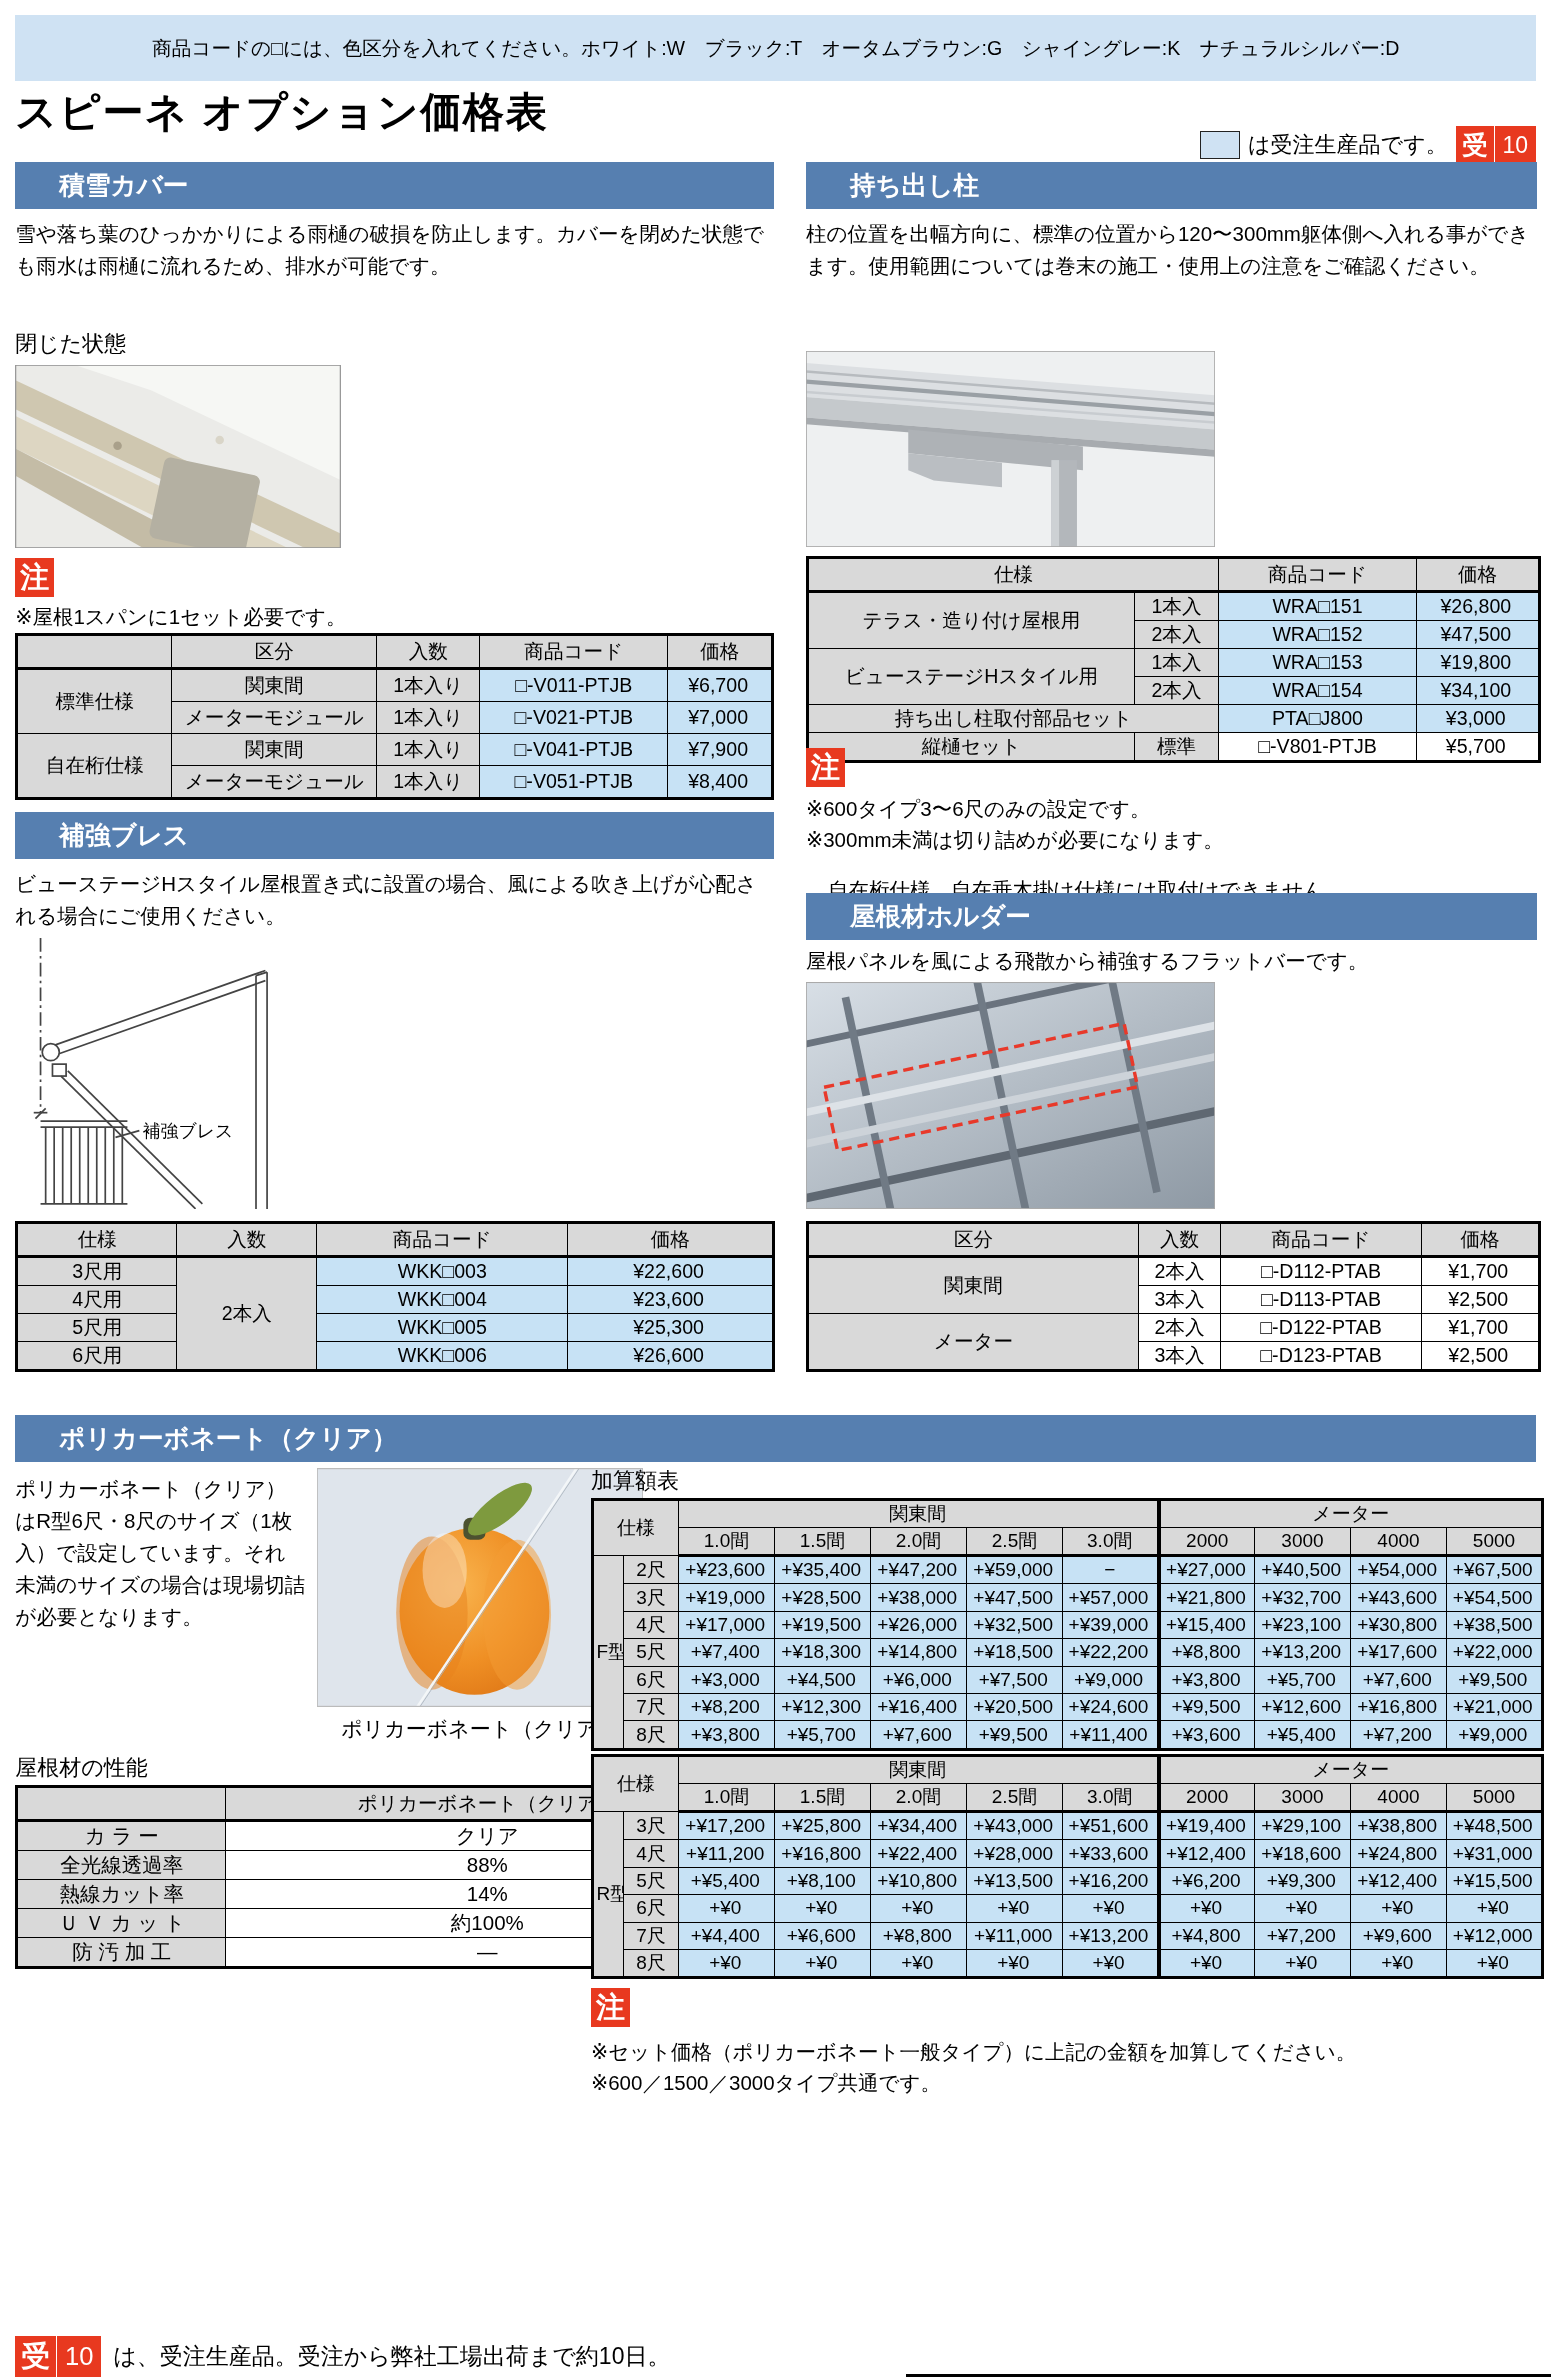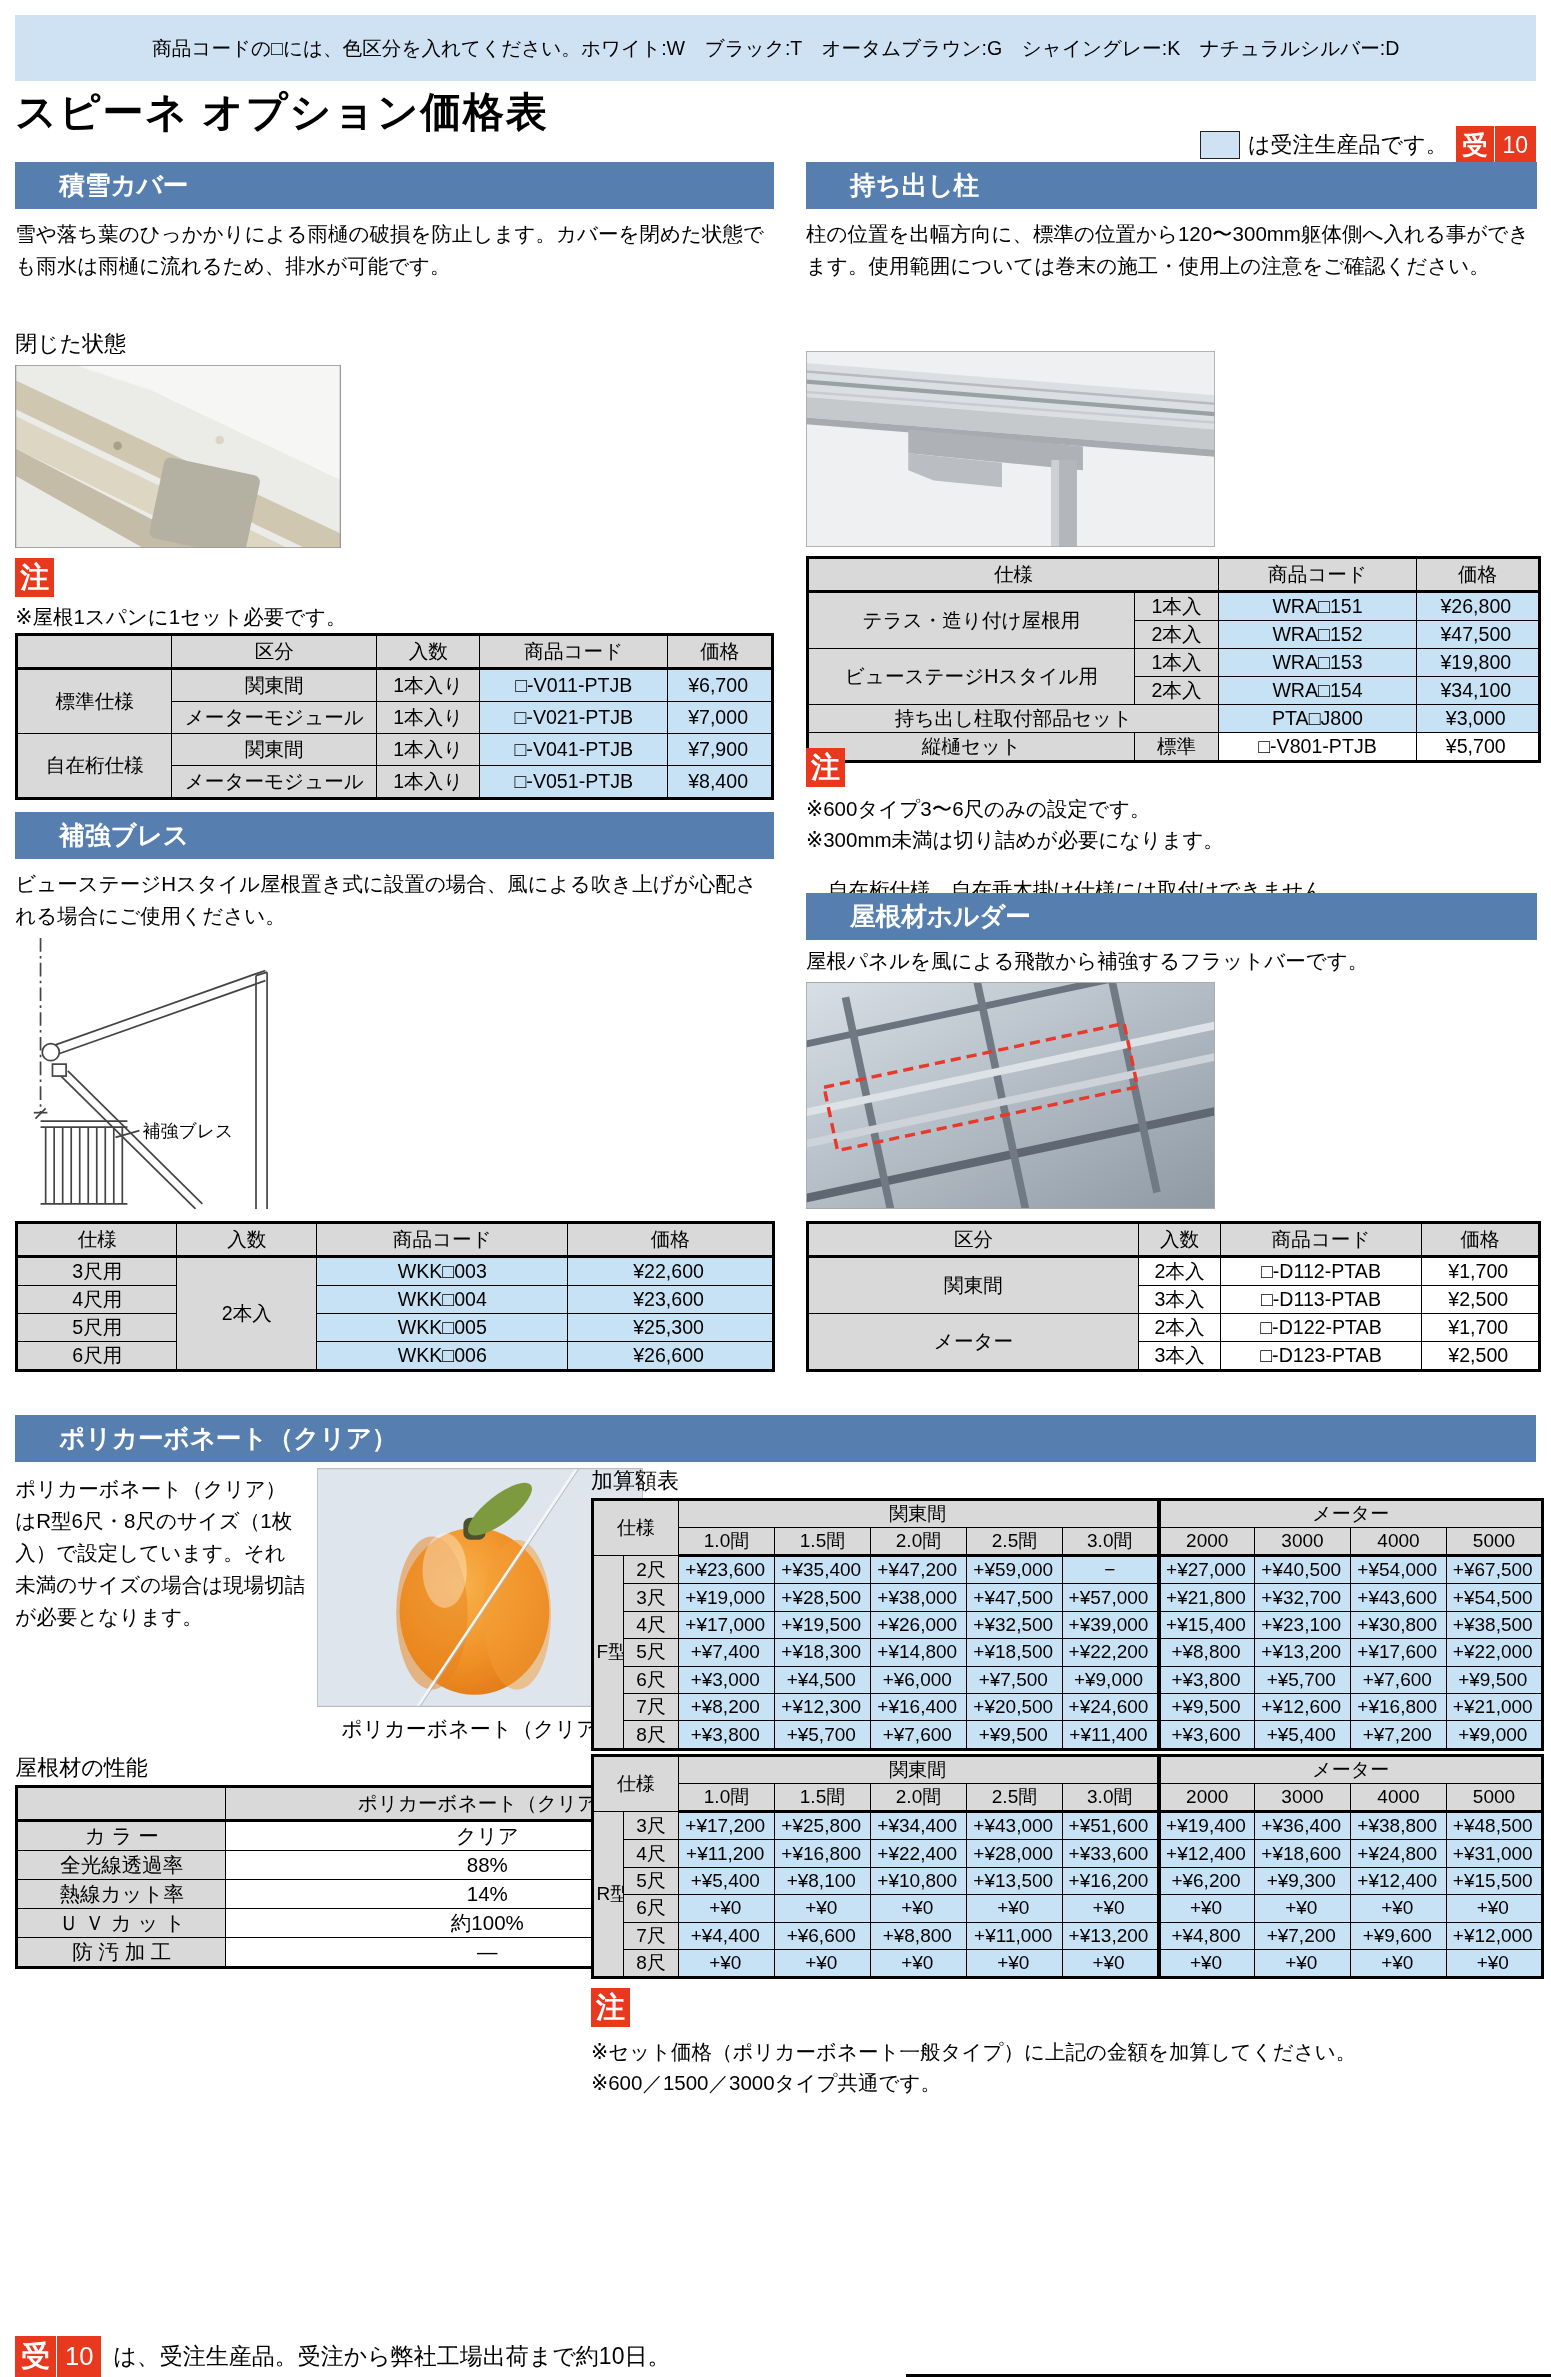--- a/index.html
+++ b/index.html
@@ -576,21 +576,21 @@
     <tbody>
         <tr>
           <th class="gray" rowspan="6">R型</th>
           <th class="gray">3尺</th>
           <td class="blue add-val">+¥17,200</td>
           <td class="blue add-val">+¥25,800</td>
           <td class="blue add-val">+¥34,400</td>
           <td class="blue add-val">+¥43,000</td>
           <td class="blue add-val">+¥51,600</td>
           <td class="blue add-val thickL">+¥19,400</td>
-          <td class="blue add-val">+¥36,400</td>
+          <td class="blue add-val">+¥29,100</td>
           <td class="blue add-val">+¥38,800</td>
           <td class="blue add-val">+¥48,500</td>
         </tr>
         <tr>
           <th class="gray">4尺</th>
           <td class="blue add-val">+¥11,200</td>
           <td class="blue add-val">+¥16,800</td>
           <td class="blue add-val">+¥22,400</td>
           <td class="blue add-val">+¥28,000</td>
           <td class="blue add-val">+¥33,600</td>

